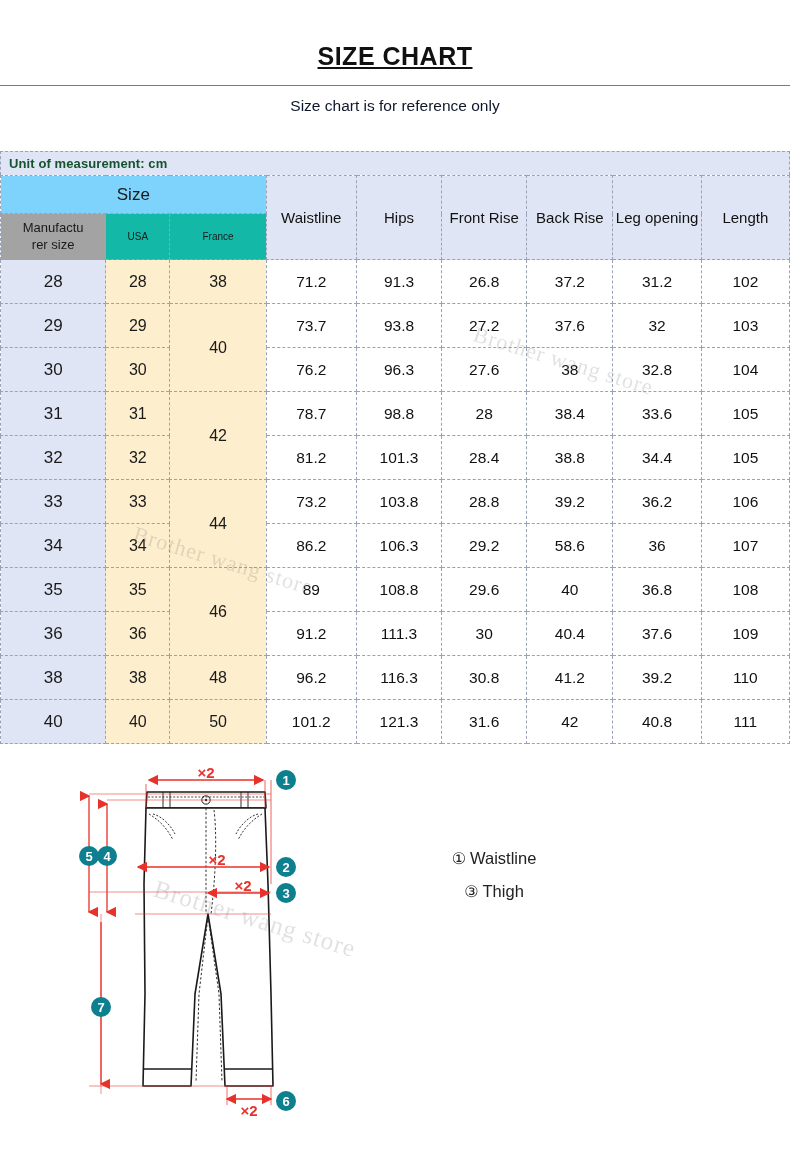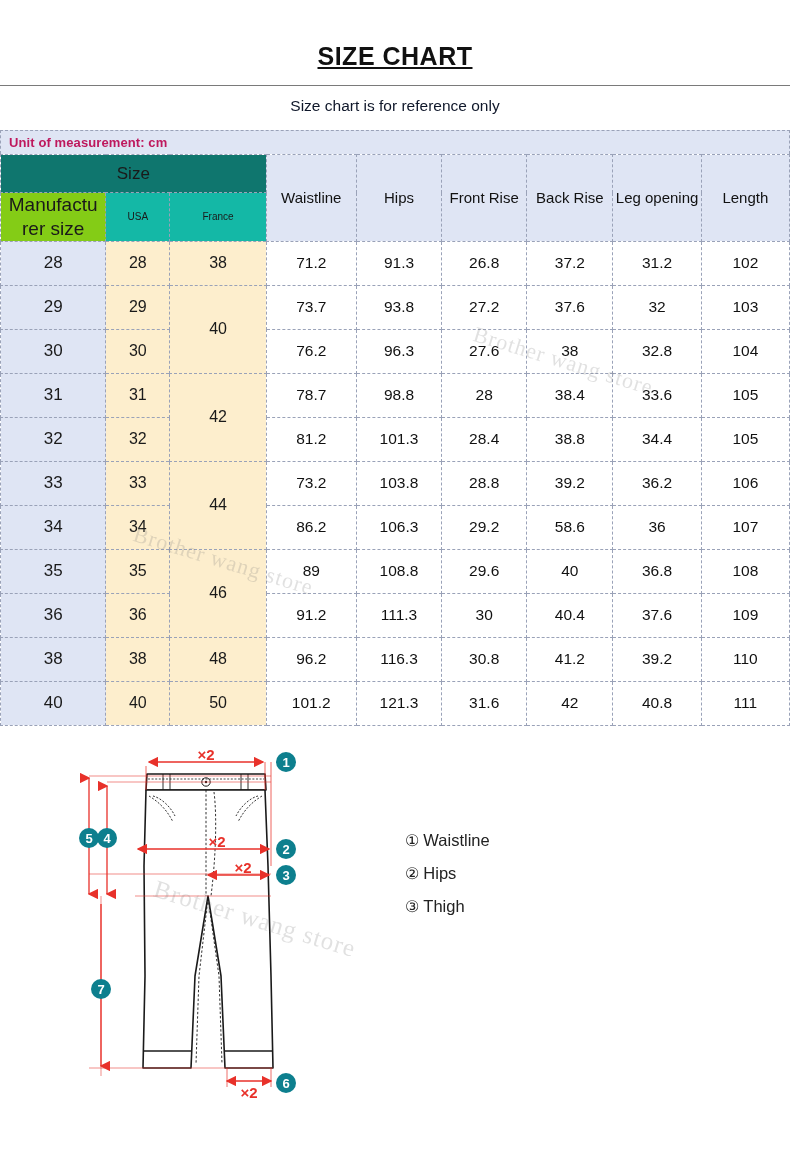--- a/index.html
+++ b/index.html
@@ -33,28 +33,28 @@
   .subtitle {
     margin: 0;
     padding-top: 11px;
     font-size: 15.5px;
     color: #0f172a;
     font-weight: normal;
   }
 
   
   .unit-bar {
-    margin-top: 15px;
+    margin-top: 36px;
     background: #dfe5f4;
     border: 1px dashed #9aa2b8;
     border-bottom: none;
     padding: 4px 6px 4px 8px;
     font-size: 13px;
     font-weight: bold;
-    color: #be185d;
+    color: #14532d;
     letter-spacing: 0.1px;
   }
 
   
   table.size-table {
     width: 100%;
     border-collapse: collapse;
     table-layout: fixed;
     background: #ffffff;
   }
@@ -67,28 +67,28 @@
   }
   th.hd {
     background: #dfe5f4;
     font-size: 15px;
     font-weight: bold;
     color: #111111;
     line-height: 1.18;
     height: 42px;
   }
   th.hd-size {
-    background: #0f766e;
+    background: #7dd3fc;
     font-size: 17px;
     font-weight: bold;
     height: 38px;
   }
   th.hd-sub-blue {
-    background: #84cc16;
-    font-size: 19px;
+    background: #a3a3a3;
+    font-size: 13px;
     font-weight: normal;
     line-height: 1.25;
     height: 46px;
   }
   th.hd-sub-cream {
     background: #14b8a6;
     font-size: 10px;
     font-weight: normal;
     height: 46px;
   }
@@ -147,20 +147,21 @@
   .legend-col {
     display: inline-block;
     vertical-align: top;
   }
   .legend-col.first { width: 178px; }
   .legend-item {
     font-size: 16.5px;
     color: #222222;
     line-height: 33px;
     white-space: nowrap;
+    text-align: center;
   }
   .legend-item .num {
     font-size: 16px;
     margin-right: 4px;
   }
 
   
   .wm {
     position: absolute;
     color: rgba(120,120,120,0.22);
@@ -448,19 +449,19 @@
         </g>
         <g>
           <circle cx="26" cy="243" r="10" fill="#0d7f8e"></circle>
           <text x="26" y="248" fill="#ffffff">7</text>
         </g>
       </g>
     </svg>
   </div>
 
   <div class="legend-box">
-    <div class="legend-col first" id="legend-left"><div class="legend-item"><span class="num">①</span><span>Waistline</span></div><div class="legend-item"><span class="num">②</span><span>Hips</span></div><div class="legend-item"><span class="num">③</span><span>Thigh</span></div></div>
+    <div class="legend-col first" id="legend-left"><div class="legend-item"><span class="num">①</span><span>Waistline</span></div><div class="legend-item"><span class="num">③</span><span>Thigh</span></div></div>
   </div>
 </div>
 
 <div class="wm wm-1">Brother wang store</div>
 <div class="wm wm-2">Brother wang store</div>
 <div class="wm wm-3">Brother wang store</div>
 
 </body></html>

